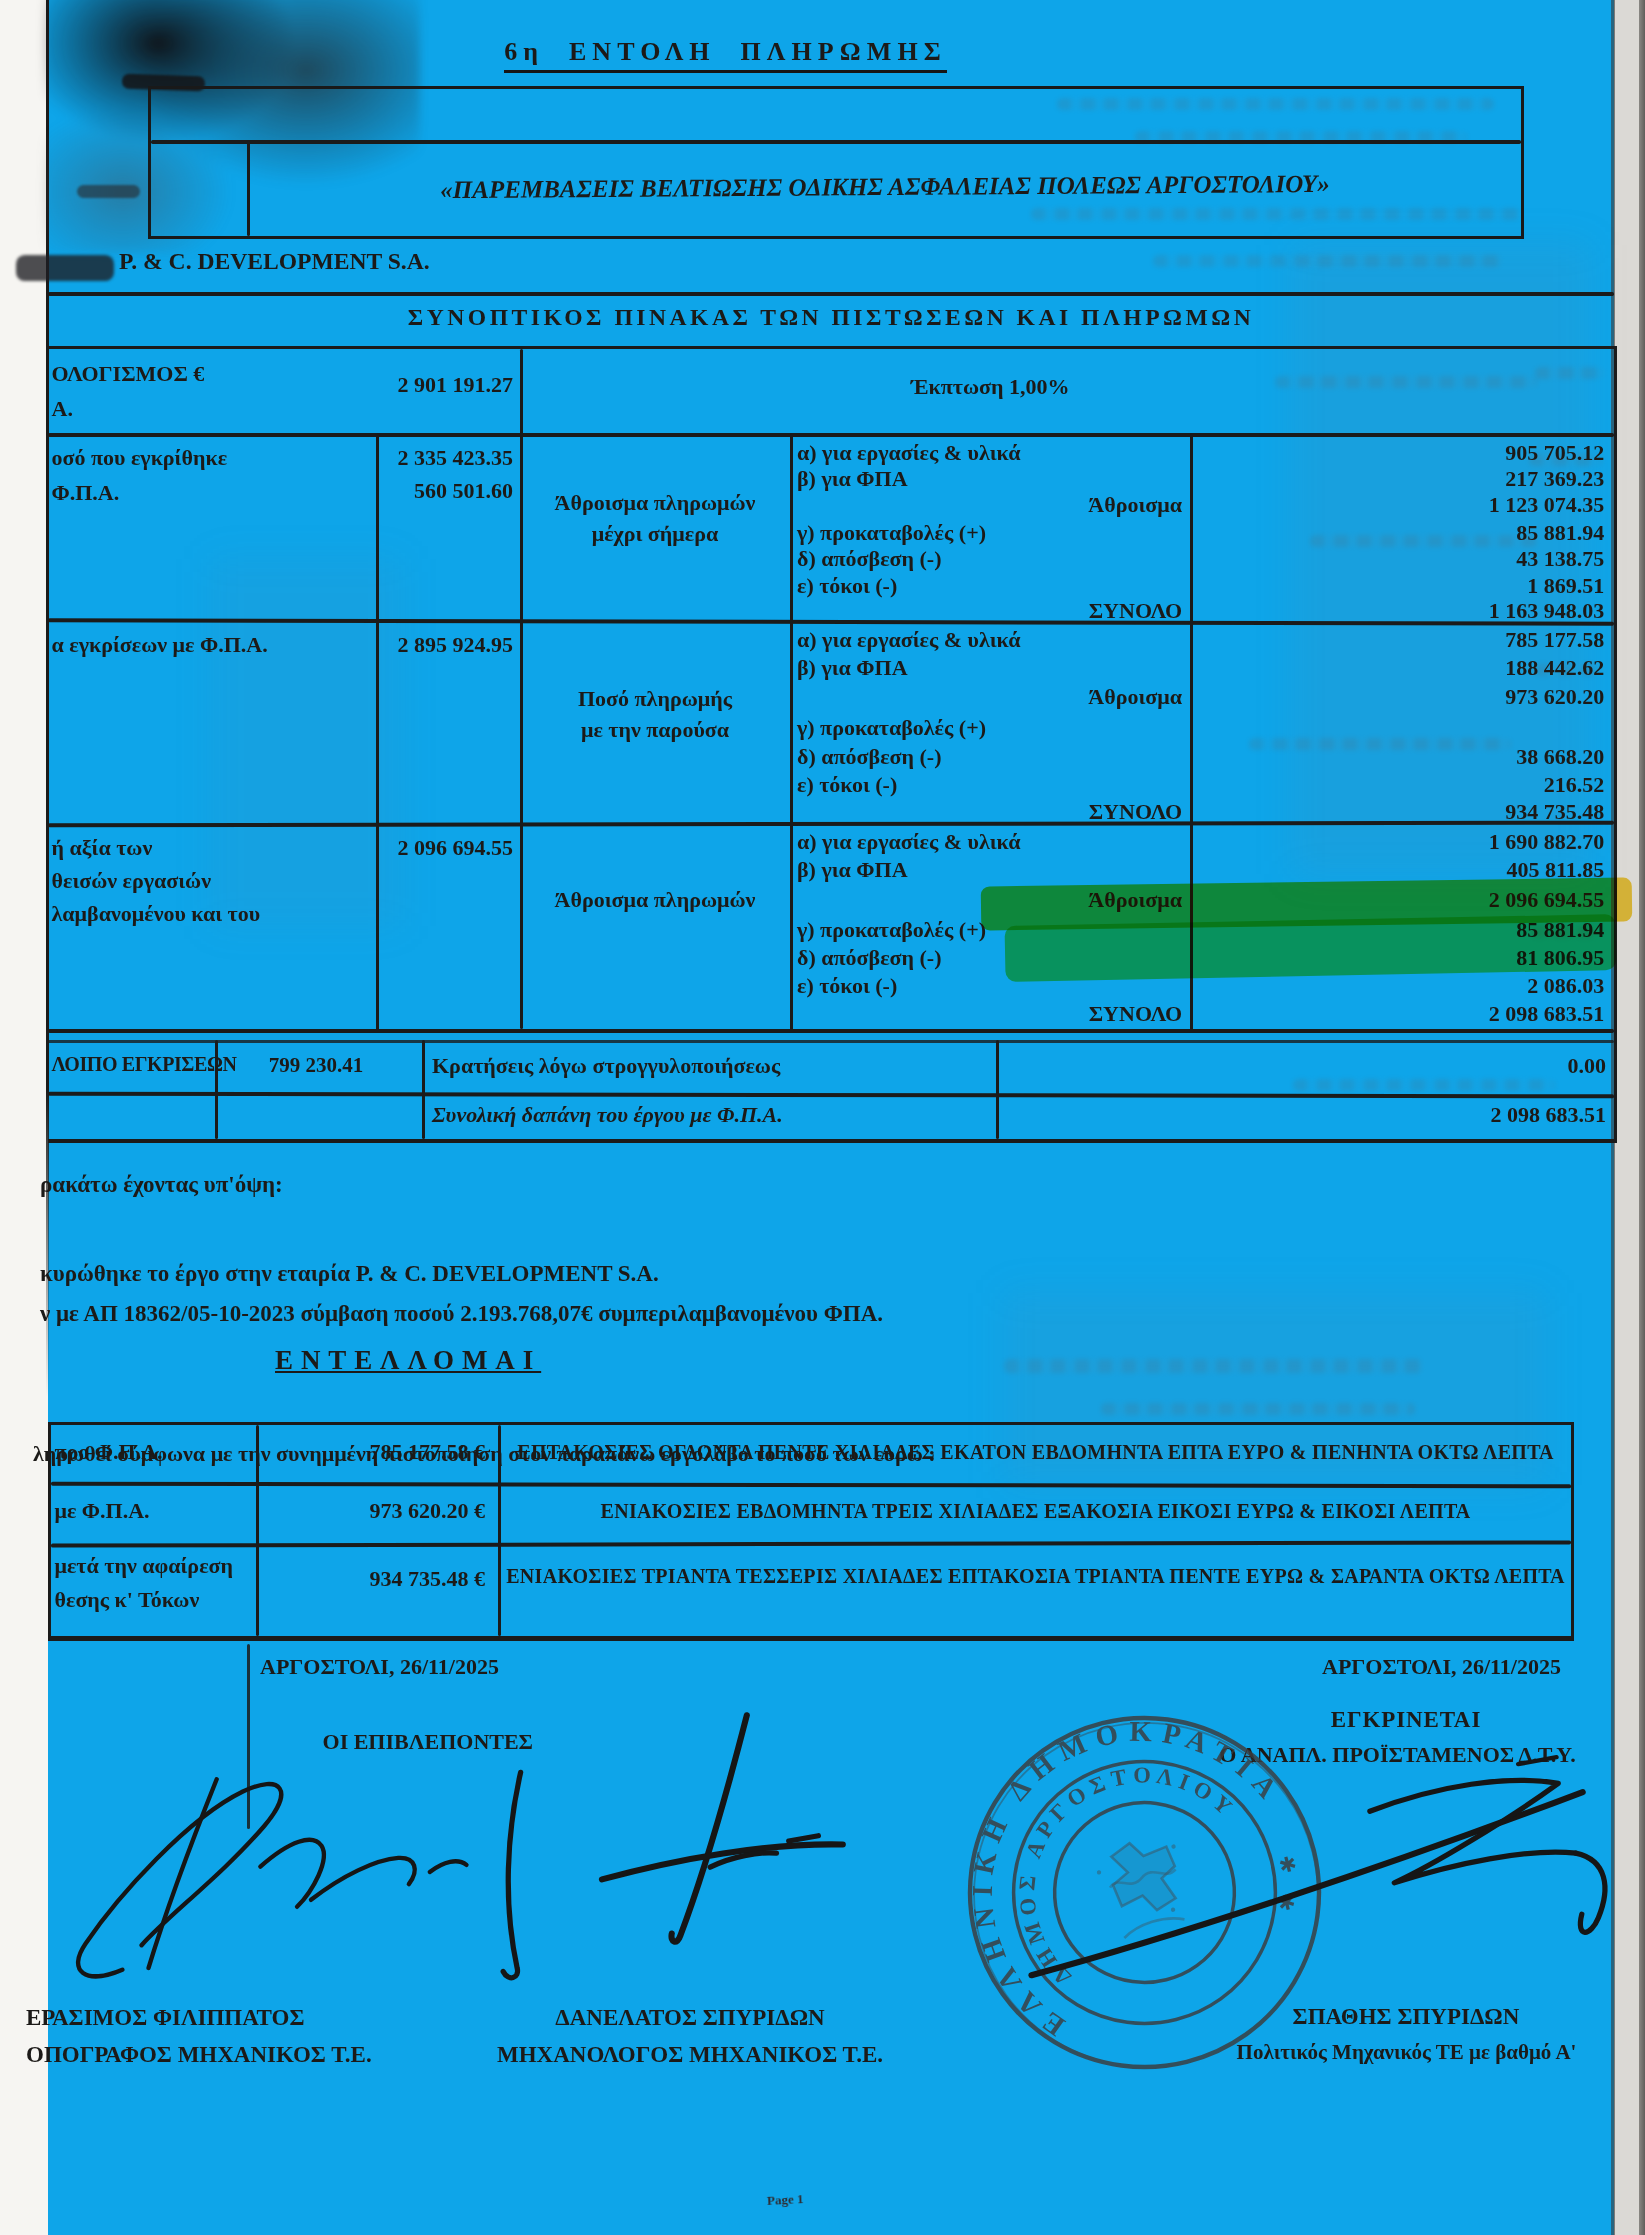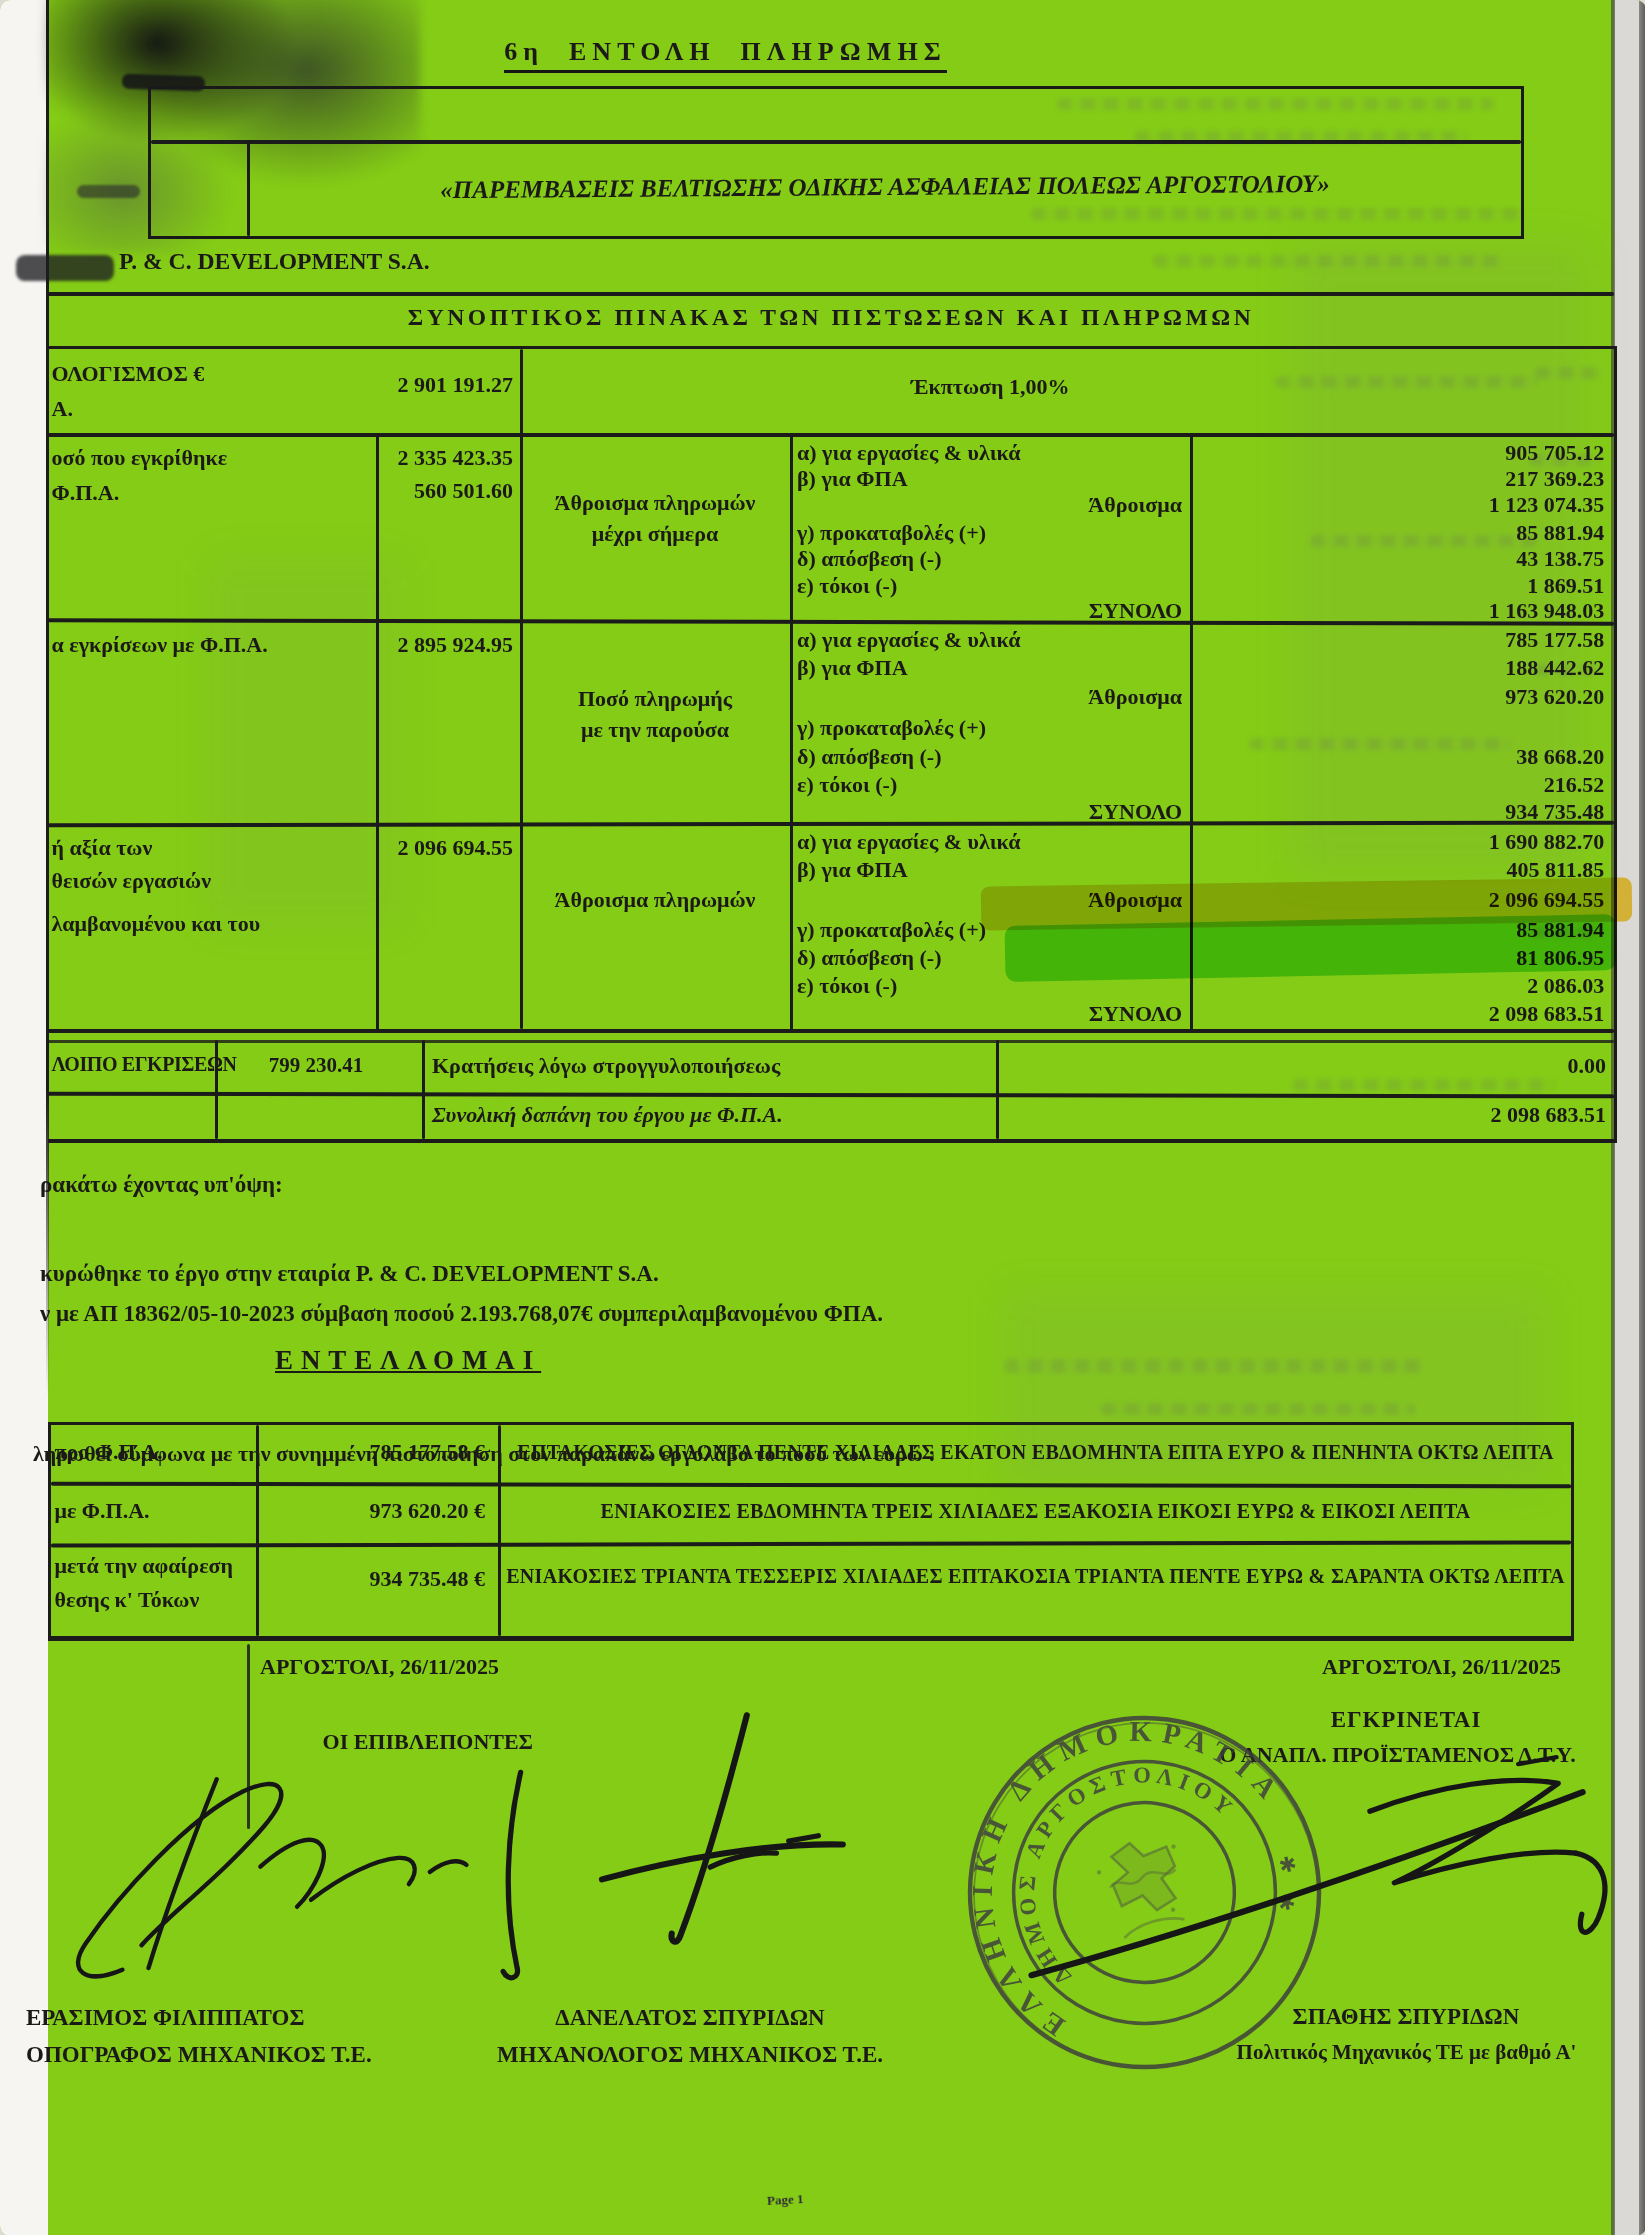--- a/index.html
+++ b/index.html
@@ -1,17 +1,17 @@
 <!DOCTYPE html>
 <html style="font-size:14px"><head>
 <meta charset="utf-8">
 <style>
   html,body{margin:0;padding:0;background:#dcdad6;}
-  .page{position:relative;width:1646px;height:2236px;background:#84cc16;overflow:hidden;
-        font-family:"Liberation Serif","DejaVu Serif",serif;color:#1c1a18;border-radius:10px;}
+  .page{position:relative;width:1646px;height:2236px;background:#0ea5e9;overflow:hidden;
+        font-family:"Liberation Serif","DejaVu Serif",serif;color:#1c1a18;}
   .abs{position:absolute;}
   .b{font-weight:bold;}
   .hl{position:absolute;background:#1b1b1b;height:3.5px;border-radius:1.7px;}
   .vl{position:absolute;background:#1b1b1b;width:2.6px;border-radius:1.7px;}
   .ghost{position:absolute;filter:blur(2.6px);opacity:.45;border-radius:5.2px;height:12.2px;
          background:repeating-linear-gradient(90deg,rgba(95,95,100,.38) 0 14px,rgba(125,125,130,.10) 14px 23.6px);}
   .patch{position:absolute;filter:blur(19px);}
   .llab{position:absolute;left:3.5px;font-size:22px;font-weight:bold;white-space:nowrap;}
   .amt{position:absolute;left:183px;width:282px;text-align:right;font-size:22px;font-weight:bold;}
   .mid{position:absolute;left:476px;width:262px;text-align:center;font-size:22px;font-weight:bold;line-height:31px;}
@@ -164,21 +164,21 @@
         <span class="lbl">ε) τόκοι (-)</span>
         <span class="val">216.52</span>
       </div>
     <div class="item sum" style="top:450px">
         <span class="lbl">ΣΥΝΟΛΟ</span>
         <span class="val">934 735.48</span>
       </div>
 
     <span class="llab" style="top:486px;">ή αξία των</span>
     <span class="llab" style="top:519px;">θεισών εργασιών</span>
-    <span class="llab" style="top:552px;margin-top:10px;">λαμβανομένου και του</span>
+    <span class="llab" style="top:552px;">λαμβανομένου και του</span>
     <div class="amt" style="top:486px;">2 096 694.55</div>
     <div class="mid" style="top:535px;">
       <div>Άθροισμα πληρωμών</div>
     </div>
     <div class="item" style="top:480px">
         <span class="lbl">α) για εργασίες &amp; υλικά</span>
         <span class="val">1 690 882.70</span>
       </div>
     <div class="item" style="top:508px">
         <span class="lbl">β) για ΦΠΑ</span>

